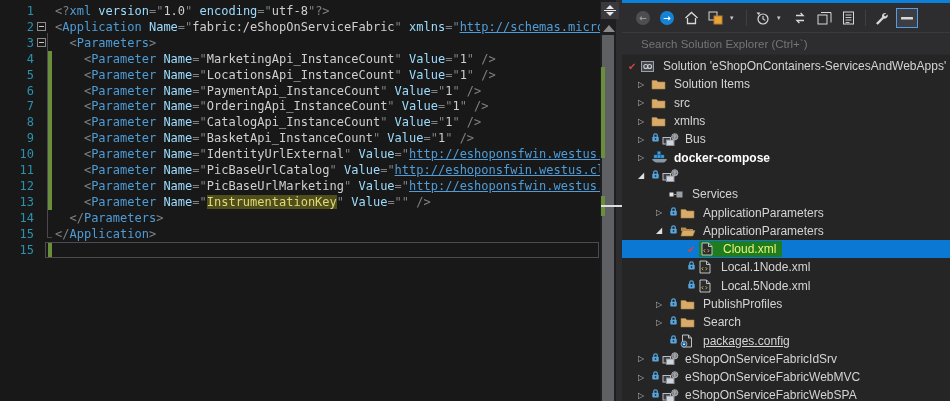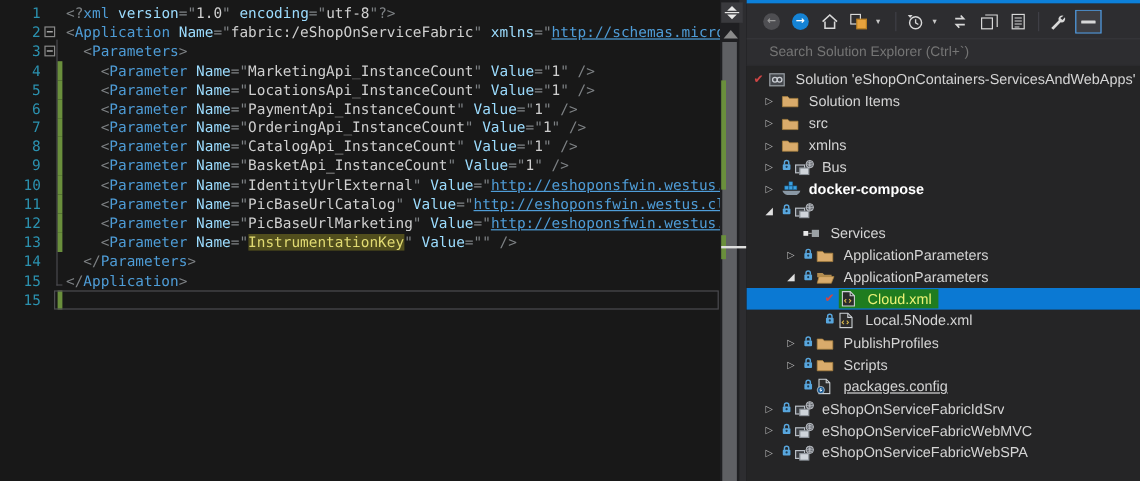--- a/index.html
+++ b/index.html
@@ -315,20 +315,36 @@
             <rect x="1.3" y="4.8" width="6.4" height="4.8" rx="0.8" fill="#58a6dd"></rect>
             <circle cx="4.5" cy="7" r="0.9" fill="#1d3d55"></circle>
           </svg></span>
         <span class="ticon">
           <svg width="13" height="14" viewBox="0 0 13 14">
             <path d="M2 1h6.5L12 4.5V13H2z" fill="#2b2b2b" stroke="#cdd2d6" stroke-width="0.9"></path>
             <path d="M8.5 1v3.5H12" fill="none" stroke="#cdd2d6" stroke-width="0.9"></path>
             <path d="M5.2 7.2 3.8 8.7l1.4 1.5M7.6 7.2 9 8.7 7.6 10.2" fill="none" stroke="#d8b84a" stroke-width="0.9"></path>
           </svg>
         </span>
+        <span class="lbl">Local.1Node.xml</span>
+      </div>
+      <div class="trow" style="padding-left: 52px;">
+        <span class="exp"></span>
+        <span class="lockw"><svg width="9" height="11" viewBox="0 0 9 11">
+            <path d="M2.7 5V3.6a1.8 1.8 0 0 1 3.6 0V5" fill="none" stroke="#58a6dd" stroke-width="1.2"></path>
+            <rect x="1.3" y="4.8" width="6.4" height="4.8" rx="0.8" fill="#58a6dd"></rect>
+            <circle cx="4.5" cy="7" r="0.9" fill="#1d3d55"></circle>
+          </svg></span>
+        <span class="ticon">
+          <svg width="13" height="14" viewBox="0 0 13 14">
+            <path d="M2 1h6.5L12 4.5V13H2z" fill="#2b2b2b" stroke="#cdd2d6" stroke-width="0.9"></path>
+            <path d="M8.5 1v3.5H12" fill="none" stroke="#cdd2d6" stroke-width="0.9"></path>
+            <path d="M5.2 7.2 3.8 8.7l1.4 1.5M7.6 7.2 9 8.7 7.6 10.2" fill="none" stroke="#d8b84a" stroke-width="0.9"></path>
+          </svg>
+        </span>
         <span class="lbl">Local.5Node.xml</span>
       </div>
       <div class="trow" style="padding-left: 34px;">
         <span class="exp">▷</span>
         <span class="lockw"><svg width="9" height="11" viewBox="0 0 9 11">
             <path d="M2.7 5V3.6a1.8 1.8 0 0 1 3.6 0V5" fill="none" stroke="#58a6dd" stroke-width="1.2"></path>
             <rect x="1.3" y="4.8" width="6.4" height="4.8" rx="0.8" fill="#58a6dd"></rect>
             <circle cx="4.5" cy="7" r="0.9" fill="#1d3d55"></circle>
           </svg></span>
         <span class="ticon">
@@ -343,21 +359,21 @@
         <span class="lockw"><svg width="9" height="11" viewBox="0 0 9 11">
             <path d="M2.7 5V3.6a1.8 1.8 0 0 1 3.6 0V5" fill="none" stroke="#58a6dd" stroke-width="1.2"></path>
             <rect x="1.3" y="4.8" width="6.4" height="4.8" rx="0.8" fill="#58a6dd"></rect>
             <circle cx="4.5" cy="7" r="0.9" fill="#1d3d55"></circle>
           </svg></span>
         <span class="ticon">
           <svg width="15" height="12" viewBox="0 0 15 12">
             <path d="M1 2.5h4.5L7 4h7v7H1z" fill="#d9ab6b" stroke="#a8823f" stroke-width="0.6"></path>
           </svg>
         </span>
-        <span class="lbl">Scripts</span>
+        <span class="lbl">Search</span>
       </div>
       <div class="trow" style="padding-left: 34px; text-decoration: underline;">
         <span class="exp"></span>
         <span class="lockw"><svg width="9" height="11" viewBox="0 0 9 11">
             <path d="M2.7 5V3.6a1.8 1.8 0 0 1 3.6 0V5" fill="none" stroke="#58a6dd" stroke-width="1.2"></path>
             <rect x="1.3" y="4.8" width="6.4" height="4.8" rx="0.8" fill="#58a6dd"></rect>
             <circle cx="4.5" cy="7" r="0.9" fill="#1d3d55"></circle>
           </svg></span>
         <span class="ticon">
           <svg width="13" height="14" viewBox="0 0 13 14">

